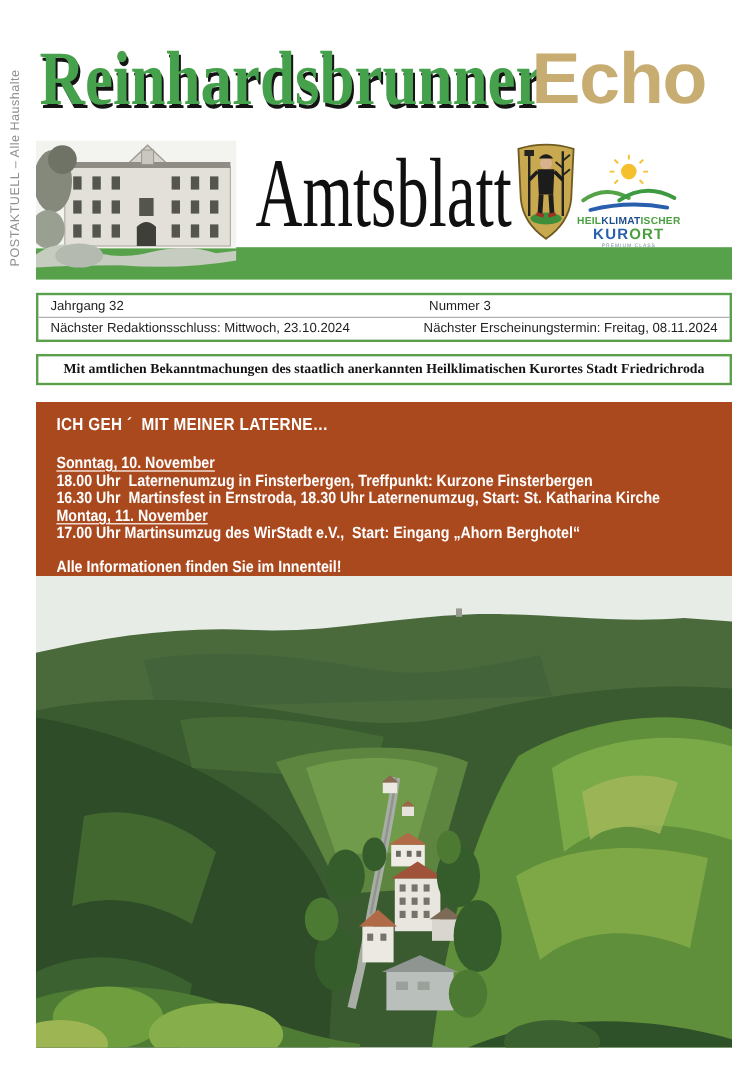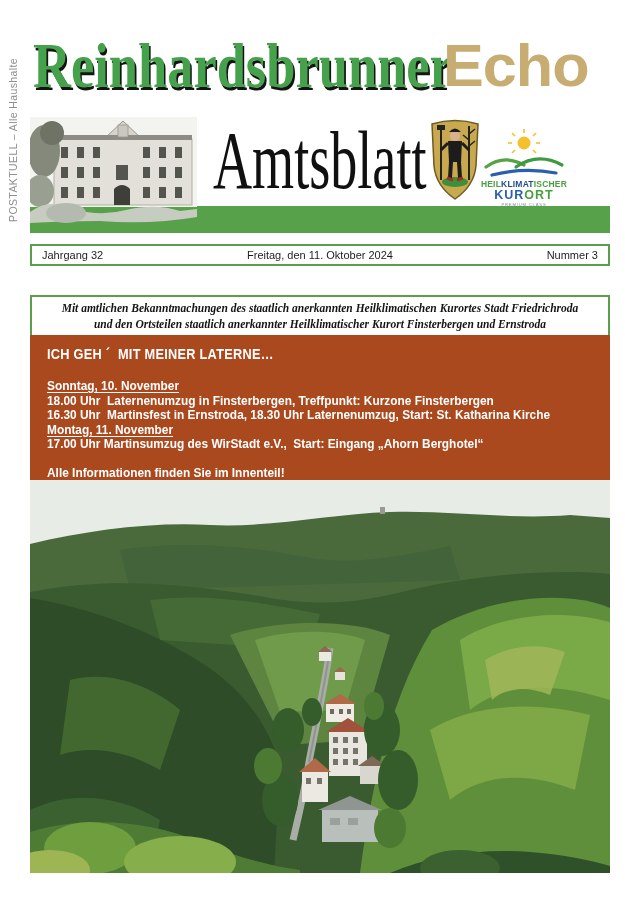--- a/index.html
+++ b/index.html
@@ -50,21 +50,21 @@
   .info-row{ display:flex; align-items:flex-start; font-size:11px; color:#1e1e1e; padding:3px 10px; }
   .info-row .l{ width:33%; text-align:left; }
   .info-row .c{ width:34%; text-align:center; }
   .info-row .r{ width:33%; text-align:right; }
   .info-row.second{ justify-content:space-between; border-top:1px solid #aeaeae; }
   
   .note-box{
     position:absolute; left:30px; top:295px; width:580px;
     border:2px solid #5aa04c; background:#fff;
     font-family:"Liberation Serif", serif; font-weight:bold; font-size:11.5px; line-height:1.4;
-    text-align:center; color:#141414; padding:3px 6px;font-style:italic;
+    text-align:center; color:#141414; padding:3px 6px;
   }
   
   .red-box{
     position:absolute; left:30px; top:335px; width:580px; height:152px;
     background:#ab491e; color:#ffffff; padding:11px 0 0 17px; overflow:hidden;
   }
   .rb-inner{ transform:scaleX(0.88); transform-origin:left top; width:113%; font-weight:bold; }
   .rb-head{ font-size:14.5px; letter-spacing:.3px; margin-bottom:17px; white-space:pre; }
   .rb-line{ font-size:13.5px; line-height:14.6px; white-space:pre; }
   .rb-day{ text-decoration:underline; text-underline-offset:2px; }
@@ -156,28 +156,30 @@
     <path d="M26,48 Q58,40 90,46" stroke="#2a5fae" stroke-width="3.2" fill="none" stroke-linecap="round"></path>
     <text x="58" y="60" text-anchor="middle" font-family="Liberation Sans, sans-serif" font-size="8.5" font-weight="bold" letter-spacing="0.2"><tspan fill="#4aa03f">HEIL</tspan><tspan fill="#1f4e8f">KLIMAT</tspan><tspan fill="#4aa03f">ISCHER</tspan></text>
     <text x="58" y="72" text-anchor="middle" font-family="Liberation Sans, sans-serif" font-size="12.5" font-weight="bold" letter-spacing="1"><tspan fill="#2a5fae">KUR</tspan><tspan fill="#4aa03f">ORT</tspan></text>
     <text x="58" y="79" text-anchor="middle" font-family="Liberation Sans, sans-serif" font-size="4.2" fill="#7a8ba0" letter-spacing="0.8">PREMIUM CLASS</text>
   </svg>
 </div>
 
 <div class="info-box">
   <div class="info-row">
     <span class="l">Jahrgang 32</span>
-    <span class="c">Freitag, den 11. Oktober 2024</span>
     <span class="r">Nummer 3</span>
   </div>
+  <div class="info-row second">
+    <span>Nächster Redaktionsschluss: Mittwoch, 23.10.2024</span>
+    <span>Nächster Erscheinungstermin: Freitag, 08.11.2024</span>
+  </div>
 </div>
 
 <div class="note-box">
   <div>Mit amtlichen Bekanntmachungen des staatlich anerkannten Heilklimatischen Kurortes Stadt Friedrichroda</div>
-  <div>und den Ortsteilen staatlich anerkannter Heilklimatischer Kurort Finsterbergen und Ernstroda</div>
 </div>
 
 <div class="red-box">
   <div class="rb-inner">
     <div class="rb-head">ICH GEH ´  MIT MEINER LATERNE…</div>
     <div class="rb-line rb-day">Sonntag, 10. November</div>
     <div class="rb-line">18.00 Uhr  Laternenumzug in Finsterbergen, Treffpunkt: Kurzone Finsterbergen</div>
     <div class="rb-line">16.30 Uhr  Martinsfest in Ernstroda, 18.30 Uhr Laternenumzug, Start: St. Katharina Kirche</div>
     <div class="rb-line rb-day">Montag, 11. November</div>
     <div class="rb-line">17.00 Uhr Martinsumzug des WirStadt e.V.,  Start: Eingang „Ahorn Berghotel“</div>

